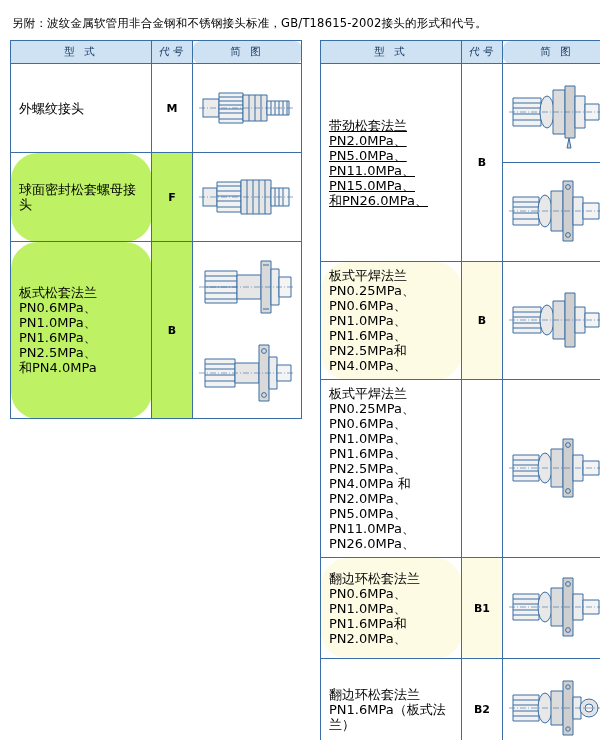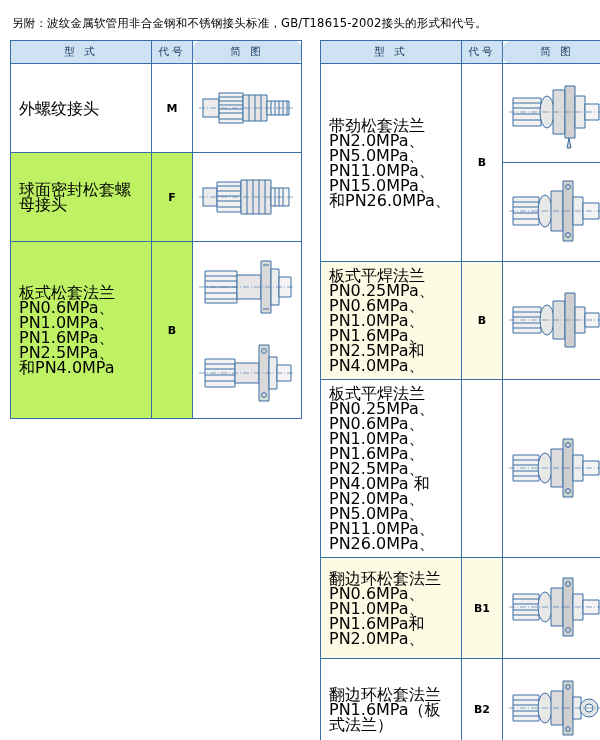--- a/index.html
+++ b/index.html
@@ -46,29 +46,30 @@
   thead th {
     background: #cfe2f3;
     height: 22px;
     font-size: 10.5px;
     font-weight: normal;
     color: #17375e;
     letter-spacing: 3px;
     text-align: center;
   }
   .col-type { width: 140px; }
-  .col-code { width: 40px; }
+  .col-code { width: 40px; font-style: italic; }
   .col-fig  { width: 108px; border-radius: 8px; }
 
   td.type {
-    font-size: 16px;
+    font-size: 13px;
     line-height: 15px;
     padding: 6px 8px;
     color: #000;
     text-align: left;
+    border-radius: 27px;
   }
   td.code {
     text-align: center;
     font-size: 11px;
     font-weight: bold;
     color: #000;
   }
   td.fig {
     text-align: center;
     background: #ffffff;
@@ -190,21 +191,21 @@
       <thead>
         <tr>
           <th class="col-type">型    式</th>
           <th class="col-code">代号</th>
           <th class="col-fig">简    图</th>
         </tr>
       </thead>
       <tbody>
 
         <tr>
-          <td class="type w" rowspan="2" style="white-space: pre-line;">带劲松套法兰
+          <td class="type w" rowspan="2" style="white-space: pre-line; text-decoration: underline;">带劲松套法兰
 PN2.0MPa、PN5.0MPa、
 PN11.0MPa、PN15.0MPa、
 和PN26.0MPa、</td>
           <td class="code w" rowspan="2">B</td>
           <td class="fig" style="height:98px;">
             <svg class="drawing" width="100" height="86" viewBox="0 0 100 86">
               <g stroke="#3b6ea5" stroke-width="1" fill="none">
                 <path d="M6 28 L34 28 L34 56 L6 56 Z" fill="#f2f2f2"></path>
                 <path d="M6 33 L34 33 M6 38 L34 38 M6 44 L34 44 M6 50 L34 50"></path>
                 <ellipse cx="40" cy="42" rx="7" ry="16" fill="#e8e8e8"></ellipse>

